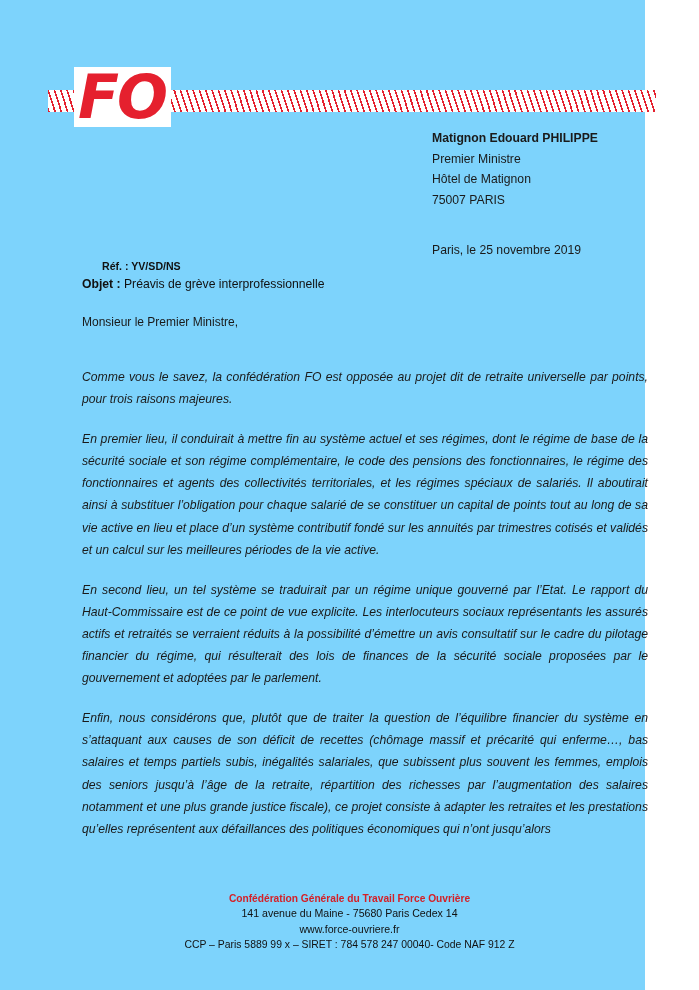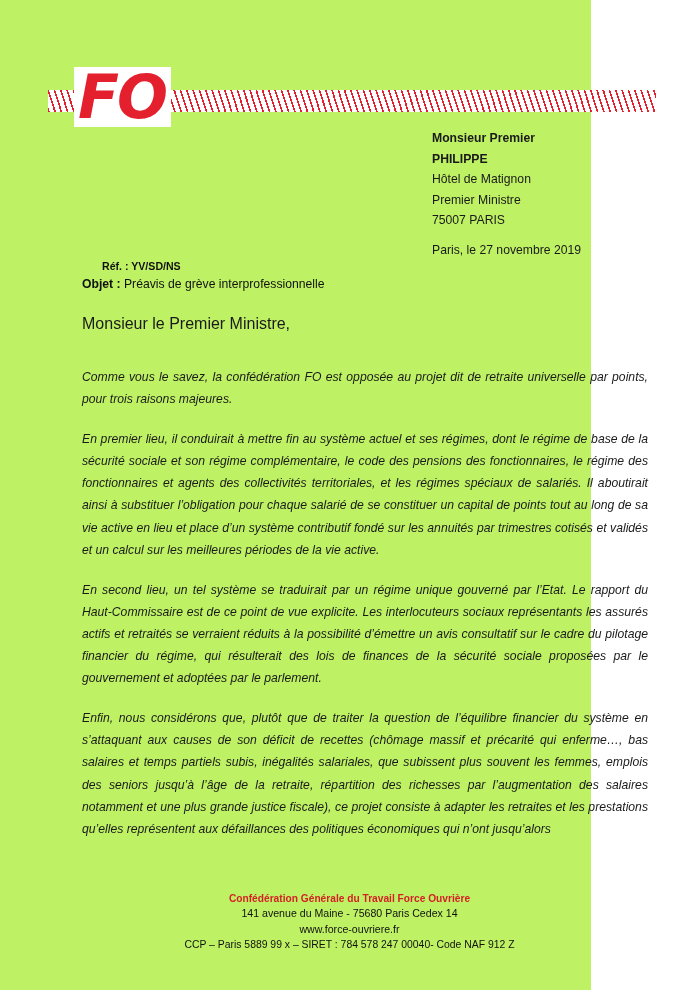--- a/index.html
+++ b/index.html
@@ -11,23 +11,23 @@
     width: 699px;
     height: 990px;
     font-family: "Liberation Sans", sans-serif;
     color: #000000;
     position: relative;
     overflow: hidden;
   }
 
   .page {
     position: relative;
-    width: 591px;
+    width: 645px;
     height: 990px;
-    background: #bef264;
+    background: #7dd3fc;
   }
 
   
   .letterhead {
     position: absolute;
     left: 0;
     top: 34px;
     width: 699px;
     height: 78px;
   }
@@ -112,21 +112,21 @@
   }
   .refblock .objet .lbl {
     font-weight: 700;
   }
 
   
   .salutation {
     position: absolute;
     left: 82px;
     top: 315px;
-    font-size: 16px;
+    font-size: 12px;
     color: #1a1a1a;
   }
 
   
   .body-text {
     position: absolute;
     left: 82px;
     top: 366px;
     width: 566px;
     font-size: 12.2px;
@@ -173,27 +173,27 @@
 
 <div class="page">
 
   <div class="letterhead">
     <div class="hatch-band"></div>
     <div class="hatch-left-mask"></div>
     <div class="logo-fo">FO</div>
   </div>
 
   <div class="recipient">
-    <div class="name">Monsieur Premier PHILIPPE</div>
+    <div class="name">Matignon Edouard PHILIPPE</div>
+    <div>Premier Ministre</div>
     <div>Hôtel de Matignon</div>
-    <div>Premier Ministre</div>
     <div>75007 PARIS</div>
   </div>
 
-  <div class="date-line">Paris, le 27 novembre 2019</div>
+  <div class="date-line">Paris, le 25 novembre 2019</div>
 
   <div class="refblock">
     <div class="ref">Réf. : YV/SD/NS</div>
     <div class="objet"><span class="lbl">Objet :</span><span> Préavis de grève interprofessionnelle</span></div>
   </div>
 
   <div class="salutation">Monsieur le Premier Ministre,</div>
 
   <div class="body-text">
     <p>Comme vous le savez, la confédération FO est opposée au projet dit de retraite universelle par points, pour trois raisons majeures.</p>

